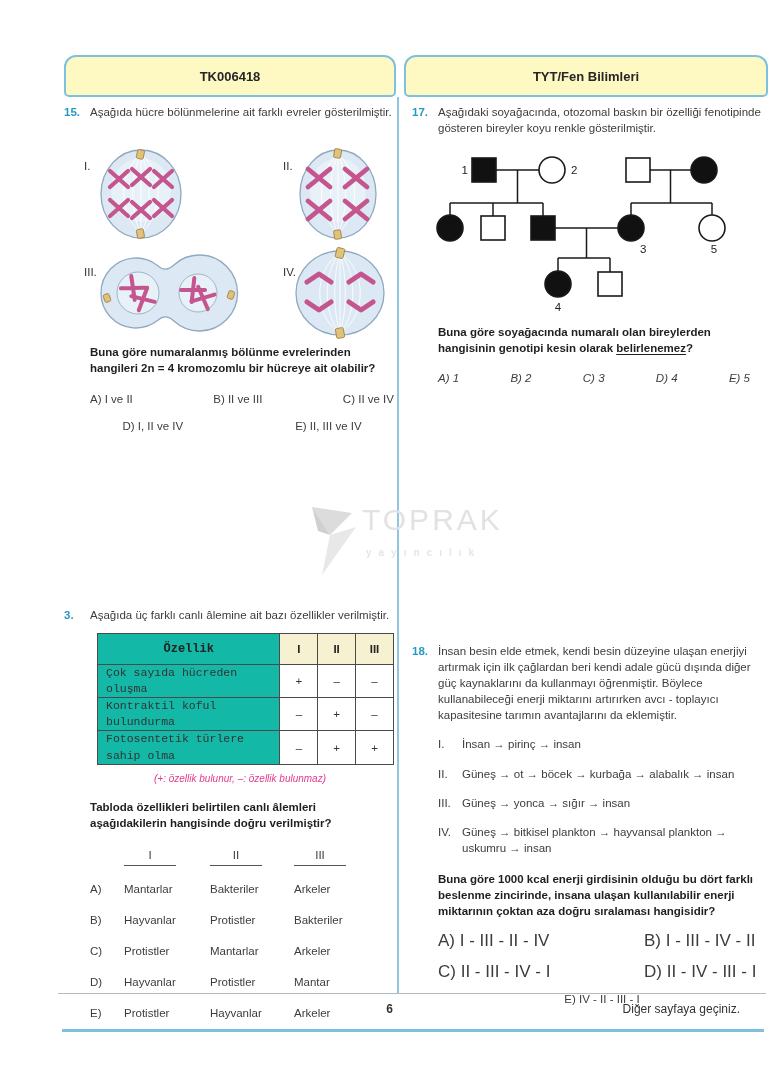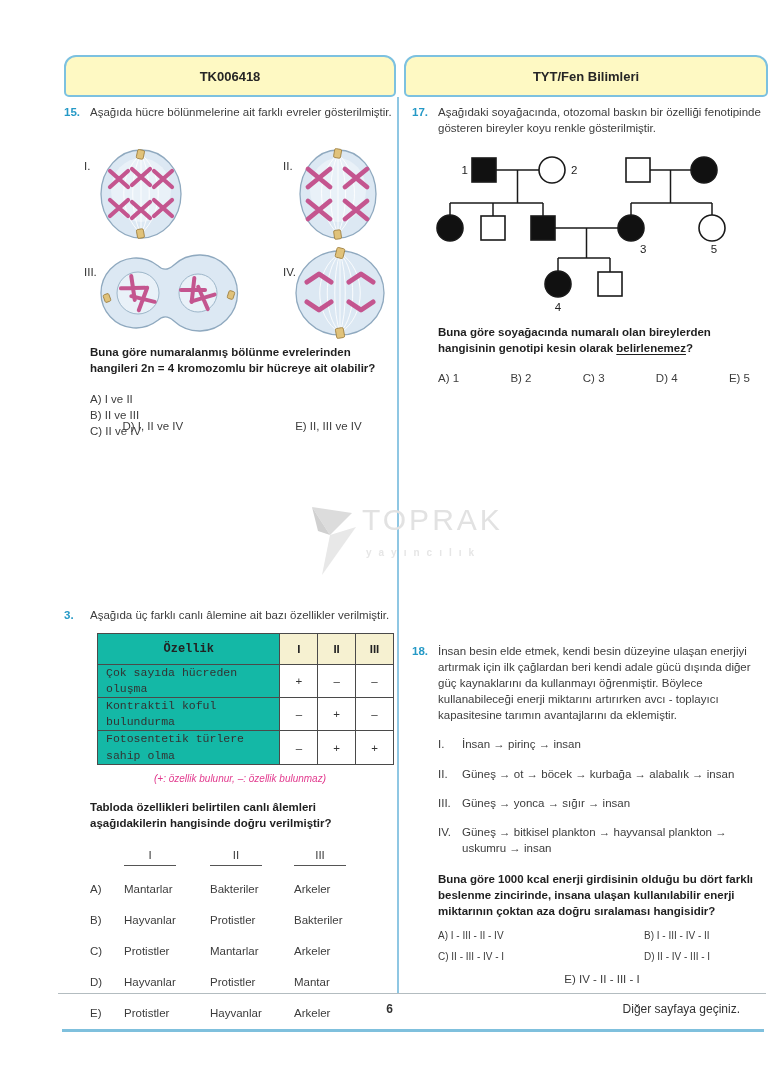--- a/index.html
+++ b/index.html
@@ -21,46 +21,46 @@
   .qtext{flex:1;}
   .qbold{font-weight:bold;color:#1f1f1f;}
   #q15{left:64px;top:104px;width:330px;height:345px;}
   #q17{left:412px;top:104px;width:354px;height:310px;}
   #q16{left:64px;top:607px;width:330px;}
   #q18{left:412px;top:643px;width:354px;}
   .fig-label{position:absolute;font-size:11.5px;color:#333;}
   .abs{position:absolute;}
   
   #q15-question{position:absolute;left:26px;top:240px;width:302px;}
-  #q15-opts1{position:absolute;left:26px;top:287px;width:304px;display:flex;justify-content:space-between;flex-direction:column;}
+  #q15-opts1{position:absolute;left:26px;top:287px;width:304px;display:flex;justify-content:space-between;}
   #q15-opts2{position:absolute;left:26px;top:314px;width:304px;display:flex;justify-content:center;gap:112px;}
   
   #q17-question{position:absolute;left:26px;top:220px;width:318px;}
-  #q17-opts{position:absolute;left:26px;top:266px;width:312px;display:flex;justify-content:space-between;}
+  #q17-opts{position:absolute;left:26px;top:266px;width:312px;display:flex;justify-content:space-between;font-style:italic;}
   .ul-word{text-decoration:underline;text-underline-offset:2px;}
   
   #q16-table{border-collapse:collapse;margin:10px 0 0 33px;font-size:11.5px;color:#333;}
   #q16-table td,#q16-table th{border:1px solid #4a4a4a;height:28px;}
   #q16-table th{background:#f6f1d1;font-weight:bold;color:#222;}
   #q16-table .feat{width:172px;text-align:left;padding:0 8px;background:#14b8a6;font-family:Liberation Mono, monospace;}
   #q16-table .val{width:37px;text-align:center;background:#fff;}
   #q16-table th.val{background:#f6f1d1;}
   #q16-note{width:286px;margin-left:33px;margin-top:7px;text-align:center;
     color:#e23a8e;font-style:italic;font-size:10px;}
   #q16-question{margin:13px 0 0 26px;width:302px;}
   #q16-answers{margin:16px 0 0 26px;display:grid;grid-template-columns:34px 86px 84px 86px;row-gap:15px;font-size:11.5px;}
   #q16-answers .ahdr{text-align:left;}
   #q16-answers .ahdr span{display:inline-block;min-width:52px;text-align:center;
     border-bottom:1.4px solid #555;padding-bottom:2px;}
   
   .chain{display:flex;margin-top:13px;padding-left:26px;}
   .chain .cl{width:24px;flex:none;text-align:left;}
   .chain .ct{flex:1;}
   #q18-question{margin:15px 0 0 26px;width:324px;}
-  #q18-opts{margin:10px 0 0 26px;display:grid;grid-template-columns:206px 1fr;row-gap:7px;font-size:10px;}
+  #q18-opts{margin:10px 0 0 26px;display:grid;grid-template-columns:206px 1fr;row-gap:7px;font-size:17px;}
   #q18-optE{margin-top:7px;text-align:center;padding-left:26px;}
   
   #watermark{position:absolute;left:306px;top:505px;width:220px;display:flex;align-items:flex-start;}
   #wm-text{margin-left:4px;}
   #wm-brand{font-size:30px;font-weight:normal;color:#e2e2e2;letter-spacing:3px;line-height:1;}
   #wm-sub{font-size:10px;color:#e6e6e6;letter-spacing:7px;margin-top:12px;padding-left:4px;font-weight:bold;}
   
   #footer-sep{position:absolute;left:58px;top:993px;width:708px;height:1px;background:#b3bcc0;}
   #footer-page{position:absolute;left:0;top:1002px;width:779px;text-align:center;
     font-size:12px;font-weight:bold;color:#333;}

